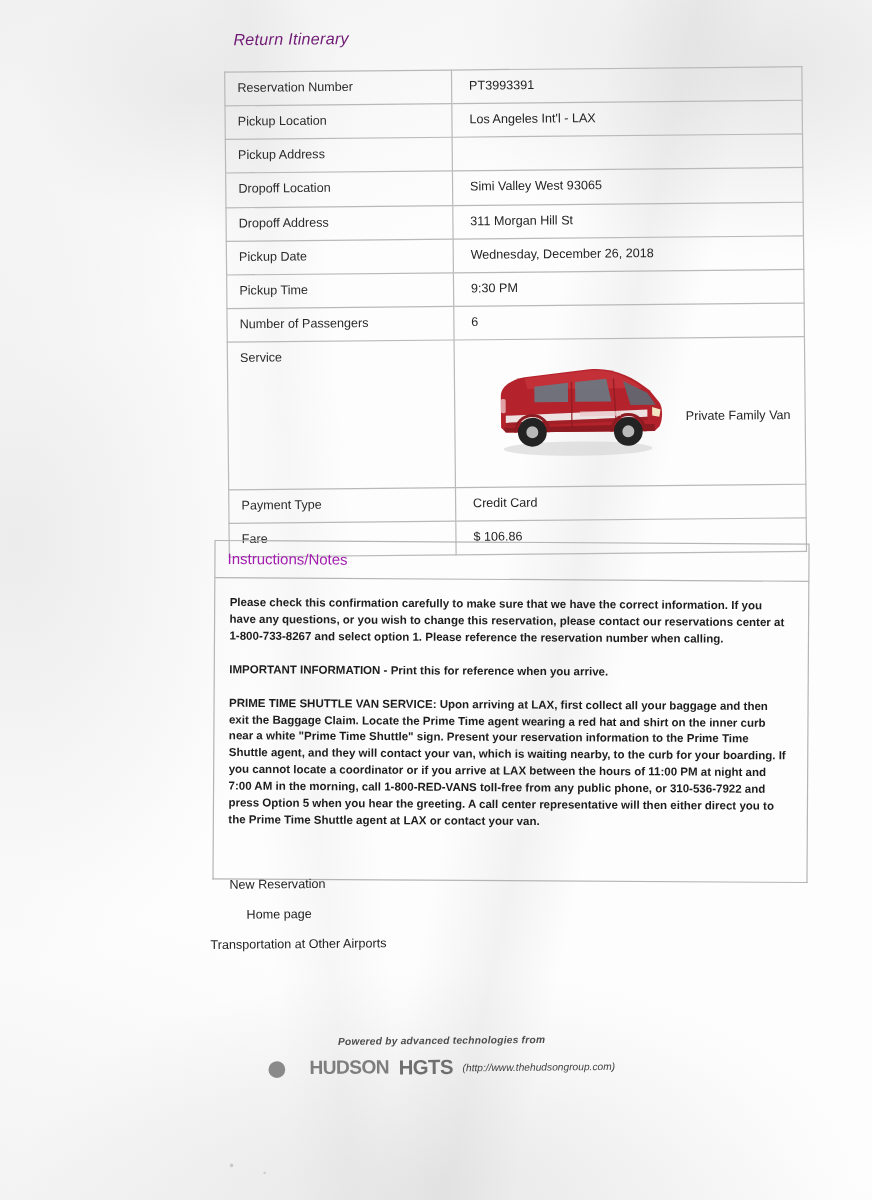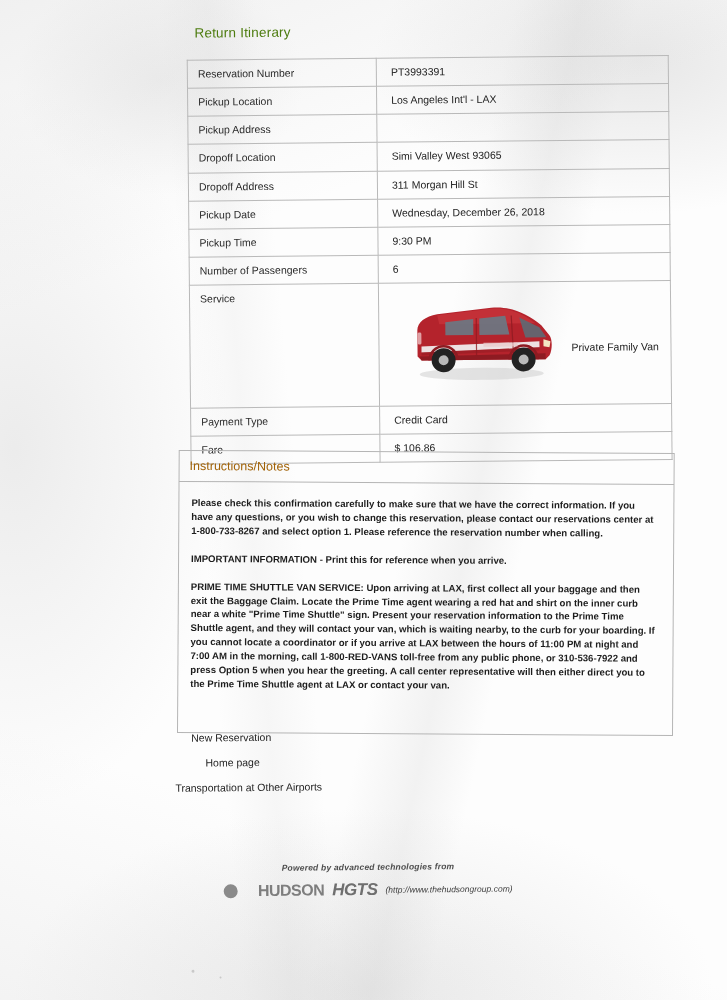--- a/index.html
+++ b/index.html
@@ -46,22 +46,23 @@
     width: 727px; height: 1000px;
     transform: rotate(-0.55deg);
     transform-origin: 50% 40%;
   }
 
   .sheet-title {
     position: absolute;
     left: 198px;
     top: 24px;
     font-size: 13.5px;
-    color: #4d7c0f;
+    color: #701a75;
     letter-spacing: 0.2px;
+    font-style: italic;
   }
 
   
   #itinerary {
     position: absolute;
     left: 190px;
     top: 58px;
     width: 482px;
     border-collapse: collapse;
     font-size: 10.5px;
@@ -115,21 +116,21 @@
     border: 1px solid #b5b5b5;
     height: 30px;
     position: relative;
     background: transparent;
   }
   .instr-header span {
     position: absolute;
     left: 10px;
     top: 8px;
     font-size: 12.5px;
-    color: #a16207;
+    color: #a21caf;
   }
   .instr-body {
     border: 1px solid #b5b5b5;
     border-top: none;
     min-height: 218px;
     padding: 14px 16px 18px 12px;
     font-size: 9.6px;
     line-height: 1.45;
     color: #1d1d1d;
   }
@@ -187,21 +188,20 @@
     width: 14px; height: 14px;
     border-radius: 50%;
     background: #8a8a8a;
     display: inline-block;
   }
   .brand-hgts {
     font-size: 17px;
     font-weight: bold;
     color: #6f6f6f;
     letter-spacing: -0.5px;
-    font-style: italic;
   }
   .brand-url {
     font-size: 8.5px;
     color: #3f3f3f;
     font-style: italic;
   }
 
   
   .speckle {
     position: absolute;

